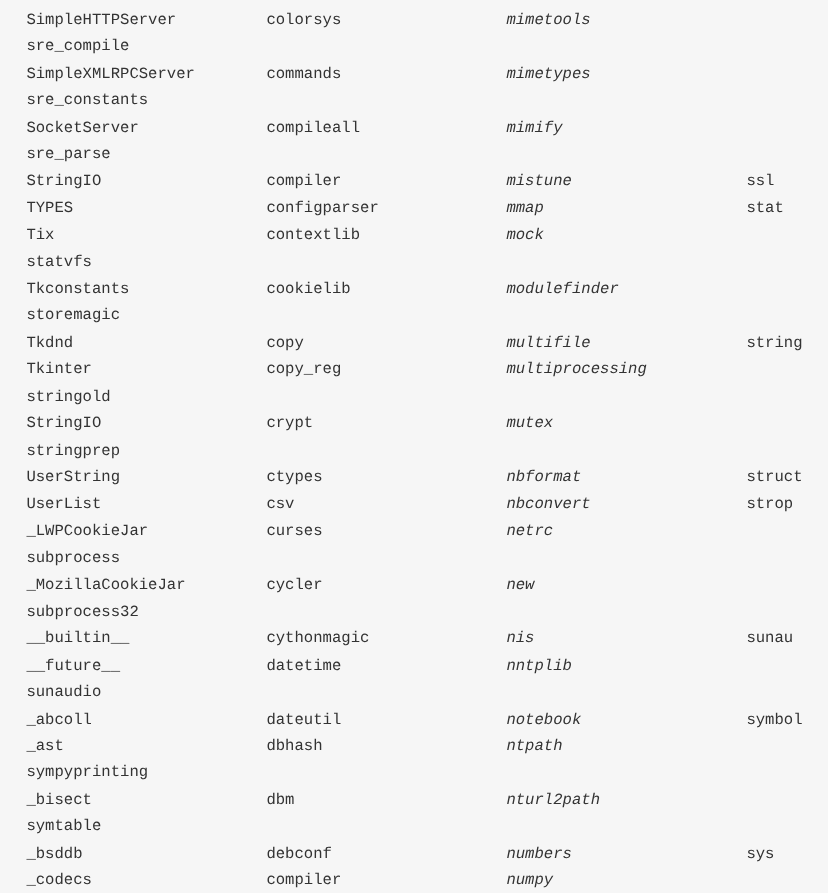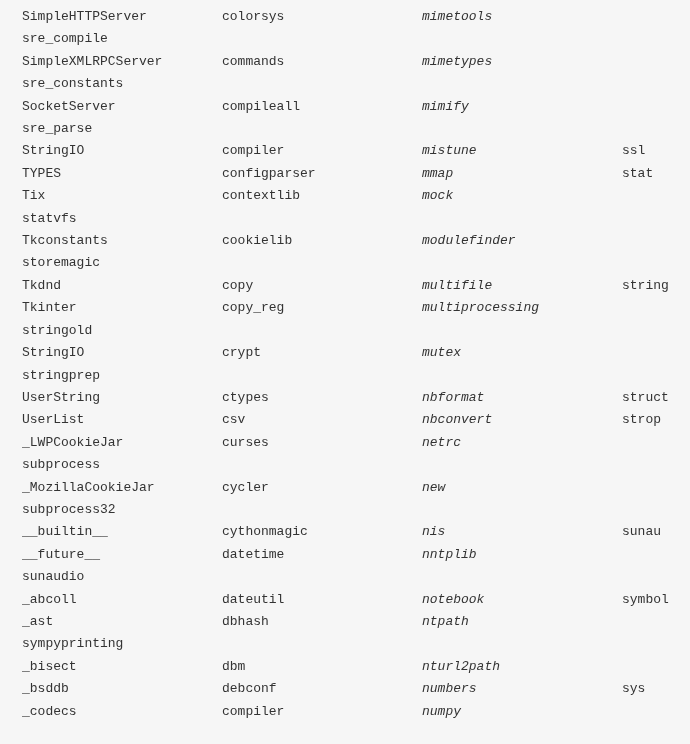--- a/index.html
+++ b/index.html
@@ -52,15 +52,16 @@
     <div class="row"><span class="col1">subprocess</span><span class="col2"></span><span class="col3"></span><span class="col4"></span></div>
     <div class="row"><span class="col1">_MozillaCookieJar</span><span class="col2">cycler</span><span class="col3">new</span><span class="col4"></span></div>
     <div class="row"><span class="col1">subprocess32</span><span class="col2"></span><span class="col3"></span><span class="col4"></span></div>
     <div class="row"><span class="col1">__builtin__</span><span class="col2">cythonmagic</span><span class="col3">nis</span><span class="col4">sunau</span></div>
     <div class="row"><span class="col1">__future__</span><span class="col2">datetime</span><span class="col3">nntplib</span><span class="col4"></span></div>
     <div class="row"><span class="col1">sunaudio</span><span class="col2"></span><span class="col3"></span><span class="col4"></span></div>
     <div class="row"><span class="col1">_abcoll</span><span class="col2">dateutil</span><span class="col3">notebook</span><span class="col4">symbol</span></div>
     <div class="row"><span class="col1">_ast</span><span class="col2">dbhash</span><span class="col3">ntpath</span><span class="col4"></span></div>
     <div class="row"><span class="col1">sympyprinting</span><span class="col2"></span><span class="col3"></span><span class="col4"></span></div>
     <div class="row"><span class="col1">_bisect</span><span class="col2">dbm</span><span class="col3">nturl2path</span><span class="col4"></span></div>
+    <div class="row"><span class="col1">symtable</span><span class="col2"></span><span class="col3"></span><span class="col4"></span></div>
     <div class="row"><span class="col1">_bsddb</span><span class="col2">debconf</span><span class="col3">numbers</span><span class="col4">sys</span></div>
     <div class="row"><span class="col1">_codecs</span><span class="col2">compiler</span><span class="col3">numpy</span><span class="col4"></span></div>
   </div>
 
 </body></html>

